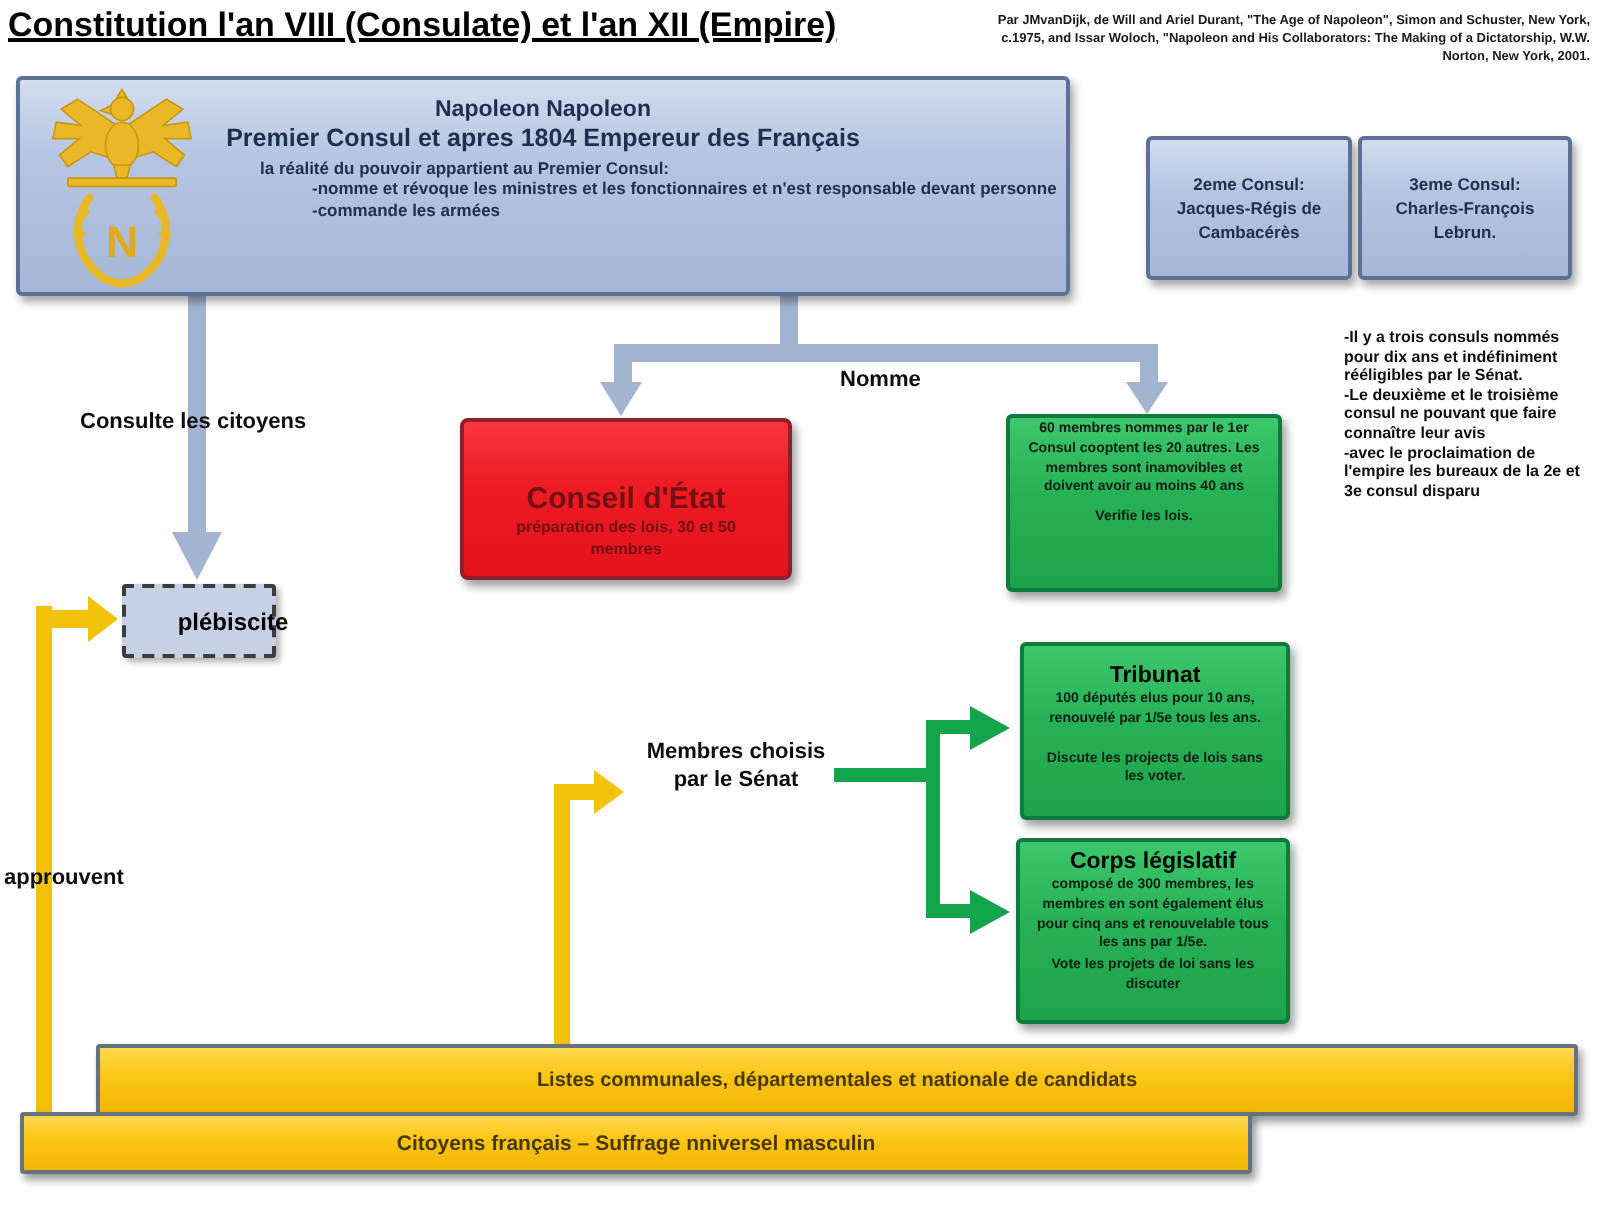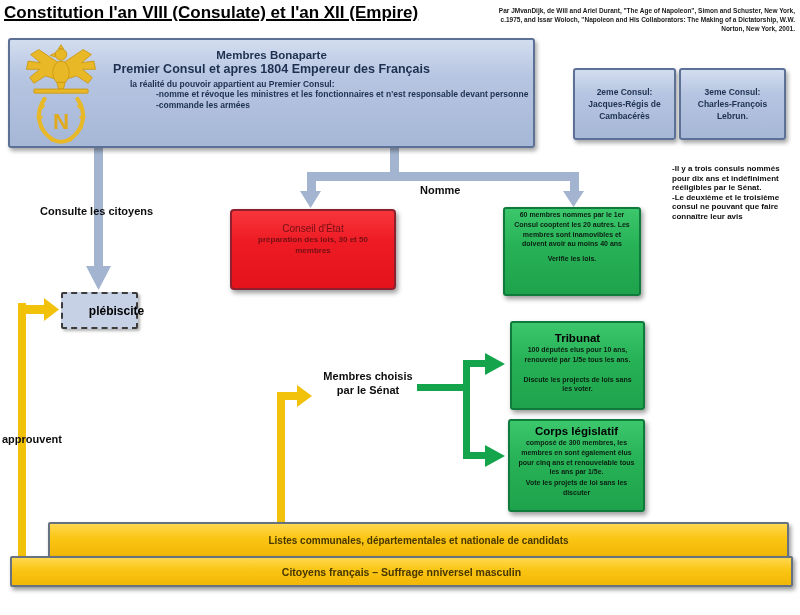--- a/index.html
+++ b/index.html
@@ -33,21 +33,21 @@
 
   .side-note { left:672px; top:164px; width:127px; font-size:8px; font-weight:bold;
     color:#0d0d0d; line-height:1.2; }
 
   .flow-label { font-weight:bold; font-size:11px; color:#0d0d0d; }
 
   .redbox { left:230px; top:209px; width:166px; height:81px;
     background:linear-gradient(180deg,#f8353c 0%,#ee1b24 40%,#e3121b 100%);
     border:2px solid #8e1f2c; border-radius:4px; box-shadow:2px 3px 5px rgba(0,0,0,0.4);
     text-align:center; color:#741014; }
-  .redbox .bx-title { font-size:10px; font-weight:normal; padding-top:12px; }
+  .redbox .bx-title { font-size:15px; font-weight:bold; padding-top:30px; }
   .redbox .bx-body { font-size:8px; font-weight:bold; padding:1px 14px 0; line-height:1.35; }
 
   .greenbox { background:linear-gradient(180deg,#3cc76c 0%,#27b156 45%,#1ea34c 100%);
     border:2px solid #0e7a3c; border-radius:3px; box-shadow:2px 3px 5px rgba(0,0,0,0.4);
     text-align:center; color:#0c1f12; }
   .greenbox .bx-title { font-size:11.5px; font-weight:bold; padding-top:4px; color:#000; }
   .greenbox .bx-body { font-size:7px; font-weight:bold; padding:1px 6px 0; line-height:1.4; }
   .greenbox .bx-footer { font-size:7px; font-weight:bold; padding:0 8px; line-height:1.4; }
   .senat { left:503px; top:207px; width:138px; height:89px; }
   .senat .bx-footer { margin-top:5px; }
@@ -63,21 +63,21 @@
     display:flex; align-items:center; justify-content:center;
     font-weight:bold; font-size:12px; color:#000;padding-left:34px; }
 
   .membres { left:316px; top:370px; width:104px; text-align:center; line-height:1.25; }
 
   .goldbar { background:linear-gradient(180deg,#ffd84f 0%,#fbc513 45%,#f2b607 100%);
     border:2px solid #66727f; border-radius:2px; box-shadow:2px 3px 4px rgba(0,0,0,0.4);
     display:flex; align-items:center; justify-content:center;
     font-weight:bold; color:#473700; }
   .listes { left:48px; top:522px; width:741px; height:36px; font-size:10px; }
-  .citoyens { left:10px; top:556px; width:783px; height:31px; font-size:10.5px; }
+  .citoyens { left:10px; top:556px; width:616px; height:31px; font-size:10.5px; }
 
   .lbl-nomme { left:420px; top:184px; }
   .lbl-consulte { left:40px; top:205px; }
   .lbl-approuvent { left:2px; top:433px; }
   .lbl-elisent { left:386px; top:561px; font-size:10px; }
 </style>
 </head>
 <body>
 
 <div class="canvas">
@@ -146,37 +146,38 @@
           <ellipse cx="12" cy="16" rx="4" ry="2" transform="rotate(-40 12 16)"></ellipse>
           <ellipse cx="9" cy="28" rx="4" ry="2"></ellipse>
           <ellipse cx="12" cy="42" rx="4" ry="2" transform="rotate(35 12 42)"></ellipse>
           <ellipse cx="58" cy="16" rx="4" ry="2" transform="rotate(40 58 16)"></ellipse>
           <ellipse cx="61" cy="28" rx="4" ry="2"></ellipse>
           <ellipse cx="58" cy="42" rx="4" ry="2" transform="rotate(-35 58 42)"></ellipse>
         </g>
         <text x="35" y="42" text-anchor="middle" font-size="27" font-weight="bold" fill="#e2a91a">N</text>
       </svg>
     </div>
-    <div class="nap-title">Membres Bonaparte</div>
+    <div class="nap-title">Napoleon Napoleon</div>
     <div class="nap-subtitle">Premier Consul et apres 1804 Empereur des Français</div>
     <div class="nap-intro">la réalité du pouvoir appartient au Premier Consul:</div>
     <div class="nap-bullet">-nomme et révoque les ministres et les fonctionnaires et n'est responsable devant personne</div>
     <div class="nap-bullet">-commande les armées</div>
   </div>
 
   <div class="abs bluebox consul consul2 pre">2eme Consul:
 Jacques-Régis de
 Cambacérès</div>
   <div class="abs bluebox consul consul3 pre">3eme Consul:
 Charles-François
 Lebrun.</div>
 
   <div class="abs side-note">
     <div>-Il y a trois consuls nommés pour dix ans et indéfiniment rééligibles par le Sénat.</div>
     <div>-Le deuxième et le troisième consul ne pouvant que faire connaître leur avis</div>
+    <div>-avec le proclaimation de l'empire les bureaux de la 2e et 3e consul disparu</div>
   </div>
 
   <div class="abs flow-label lbl-consulte">Consulte les citoyens</div>
   <div class="abs flow-label lbl-nomme">Nomme</div>
 
   <div class="abs redbox">
     <div class="bx-title">Conseil d'État</div>
     <div class="bx-body">préparation des lois, 30 et 50 membres</div>
   </div>
 

